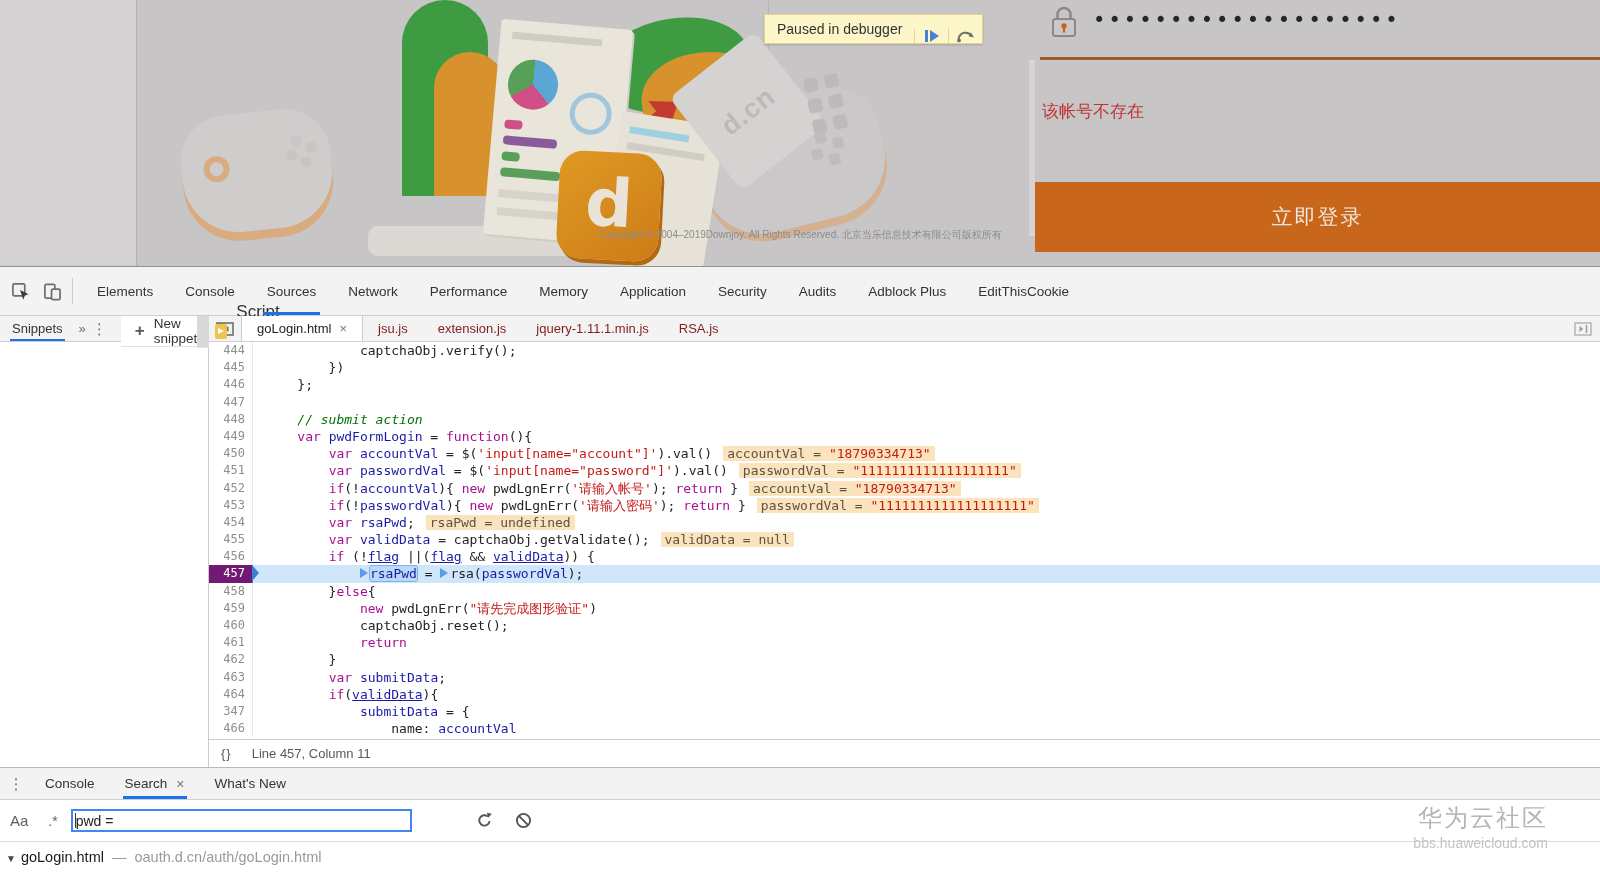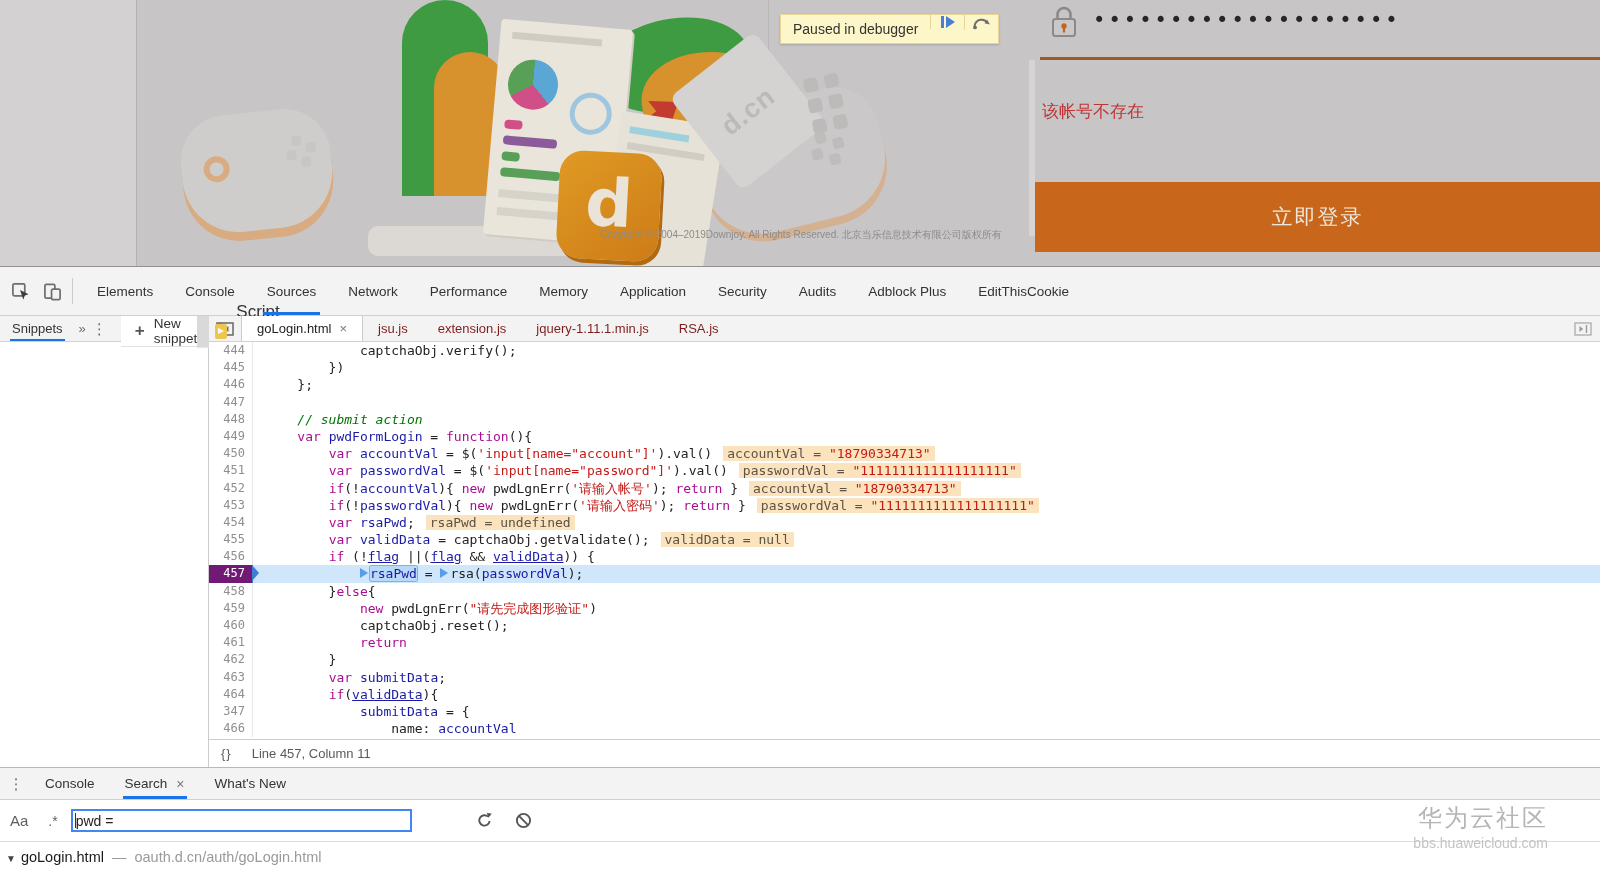--- a/index.html
+++ b/index.html
@@ -40,21 +40,21 @@
   .doc2 .l2 { position:absolute; left:10px; top:30px; width:78px; height:7px; background:#d0cdc4; }
   .doc2 .l3 { position:absolute; left:10px; top:46px; width:16px; height:10px; background:#9a8ac0; }
   .domino { left:694px; top:52px; width:108px; height:118px; background:#d5d2d2; border-radius:9px; transform:rotate(-38deg); display:flex; align-items:center; justify-content:center; }
   .domino-label { font-size:27px; font-weight:bold; color:#bcb9b9; letter-spacing:1px; }
   .dice { left:808px; top:74px; width:48px; display:grid; grid-template-columns:14px 14px; gap:7px; transform:rotate(-12deg); }
   .dice span { width:14px; height:14px; background:#bdbaba; border-radius:4px; }
   .d-logo { left:558px; top:152px; width:102px; height:108px; background:linear-gradient(140deg,#e09a24,#cd7c17); border-radius:24px; transform:rotate(3deg); display:flex; align-items:center; justify-content:center; box-shadow:3px 4px 0 #b3690f; }
   .d-logo-letter { font-size:66px; font-weight:bold; color:#e9e3d8; font-family:"DejaVu Sans",sans-serif; transform:translateY(-3px); }
 
   
-  .paused-banner { position:absolute; left:780px; top:14px; height:30px; display:flex; align-items:flex-start; background:#fdf6c9; border:1px solid #e6d598; box-shadow:0 1px 2px rgba(0,0,0,.18); z-index:6; }
+  .paused-banner { position:absolute; left:764px; top:14px; height:30px; display:flex; align-items:flex-end; background:#fdf6c9; border:1px solid #e6d598; box-shadow:0 1px 2px rgba(0,0,0,.18); z-index:6; }
   .pb-text { padding:0 12px; line-height:28px; font-size:14px; color:#333; }
   .pb-btn { width:34px; display:flex; align-items:center; justify-content:center; border-left:1px solid #e6d598; }
 
   
   .lock { position:absolute; left:1048px; top:5px; z-index:5; }
   .pwd-dots { position:absolute; left:1093px; top:8px; font-size:21px; letter-spacing:3px; color:#262626; font-family:"DejaVu Sans",sans-serif; z-index:5; }
   .pwd-underline { position:absolute; left:1040px; top:57px; width:560px; height:3px; background:#9d5a26; }
   .login-error { position:absolute; left:1042px; top:100px; font-size:17px; color:#bf3434; }
   .login-btn { position:absolute; left:1035px; top:182px; width:565px; height:70px; background:#c8671b; color:#efe7dc; font-size:21px; letter-spacing:2px; display:flex; align-items:center; justify-content:center; z-index:2; border:none; }
   .copyright { position:absolute; left:600px; top:228px; font-size:10px; color:#8d8b8b; white-space:nowrap; z-index:4; }

